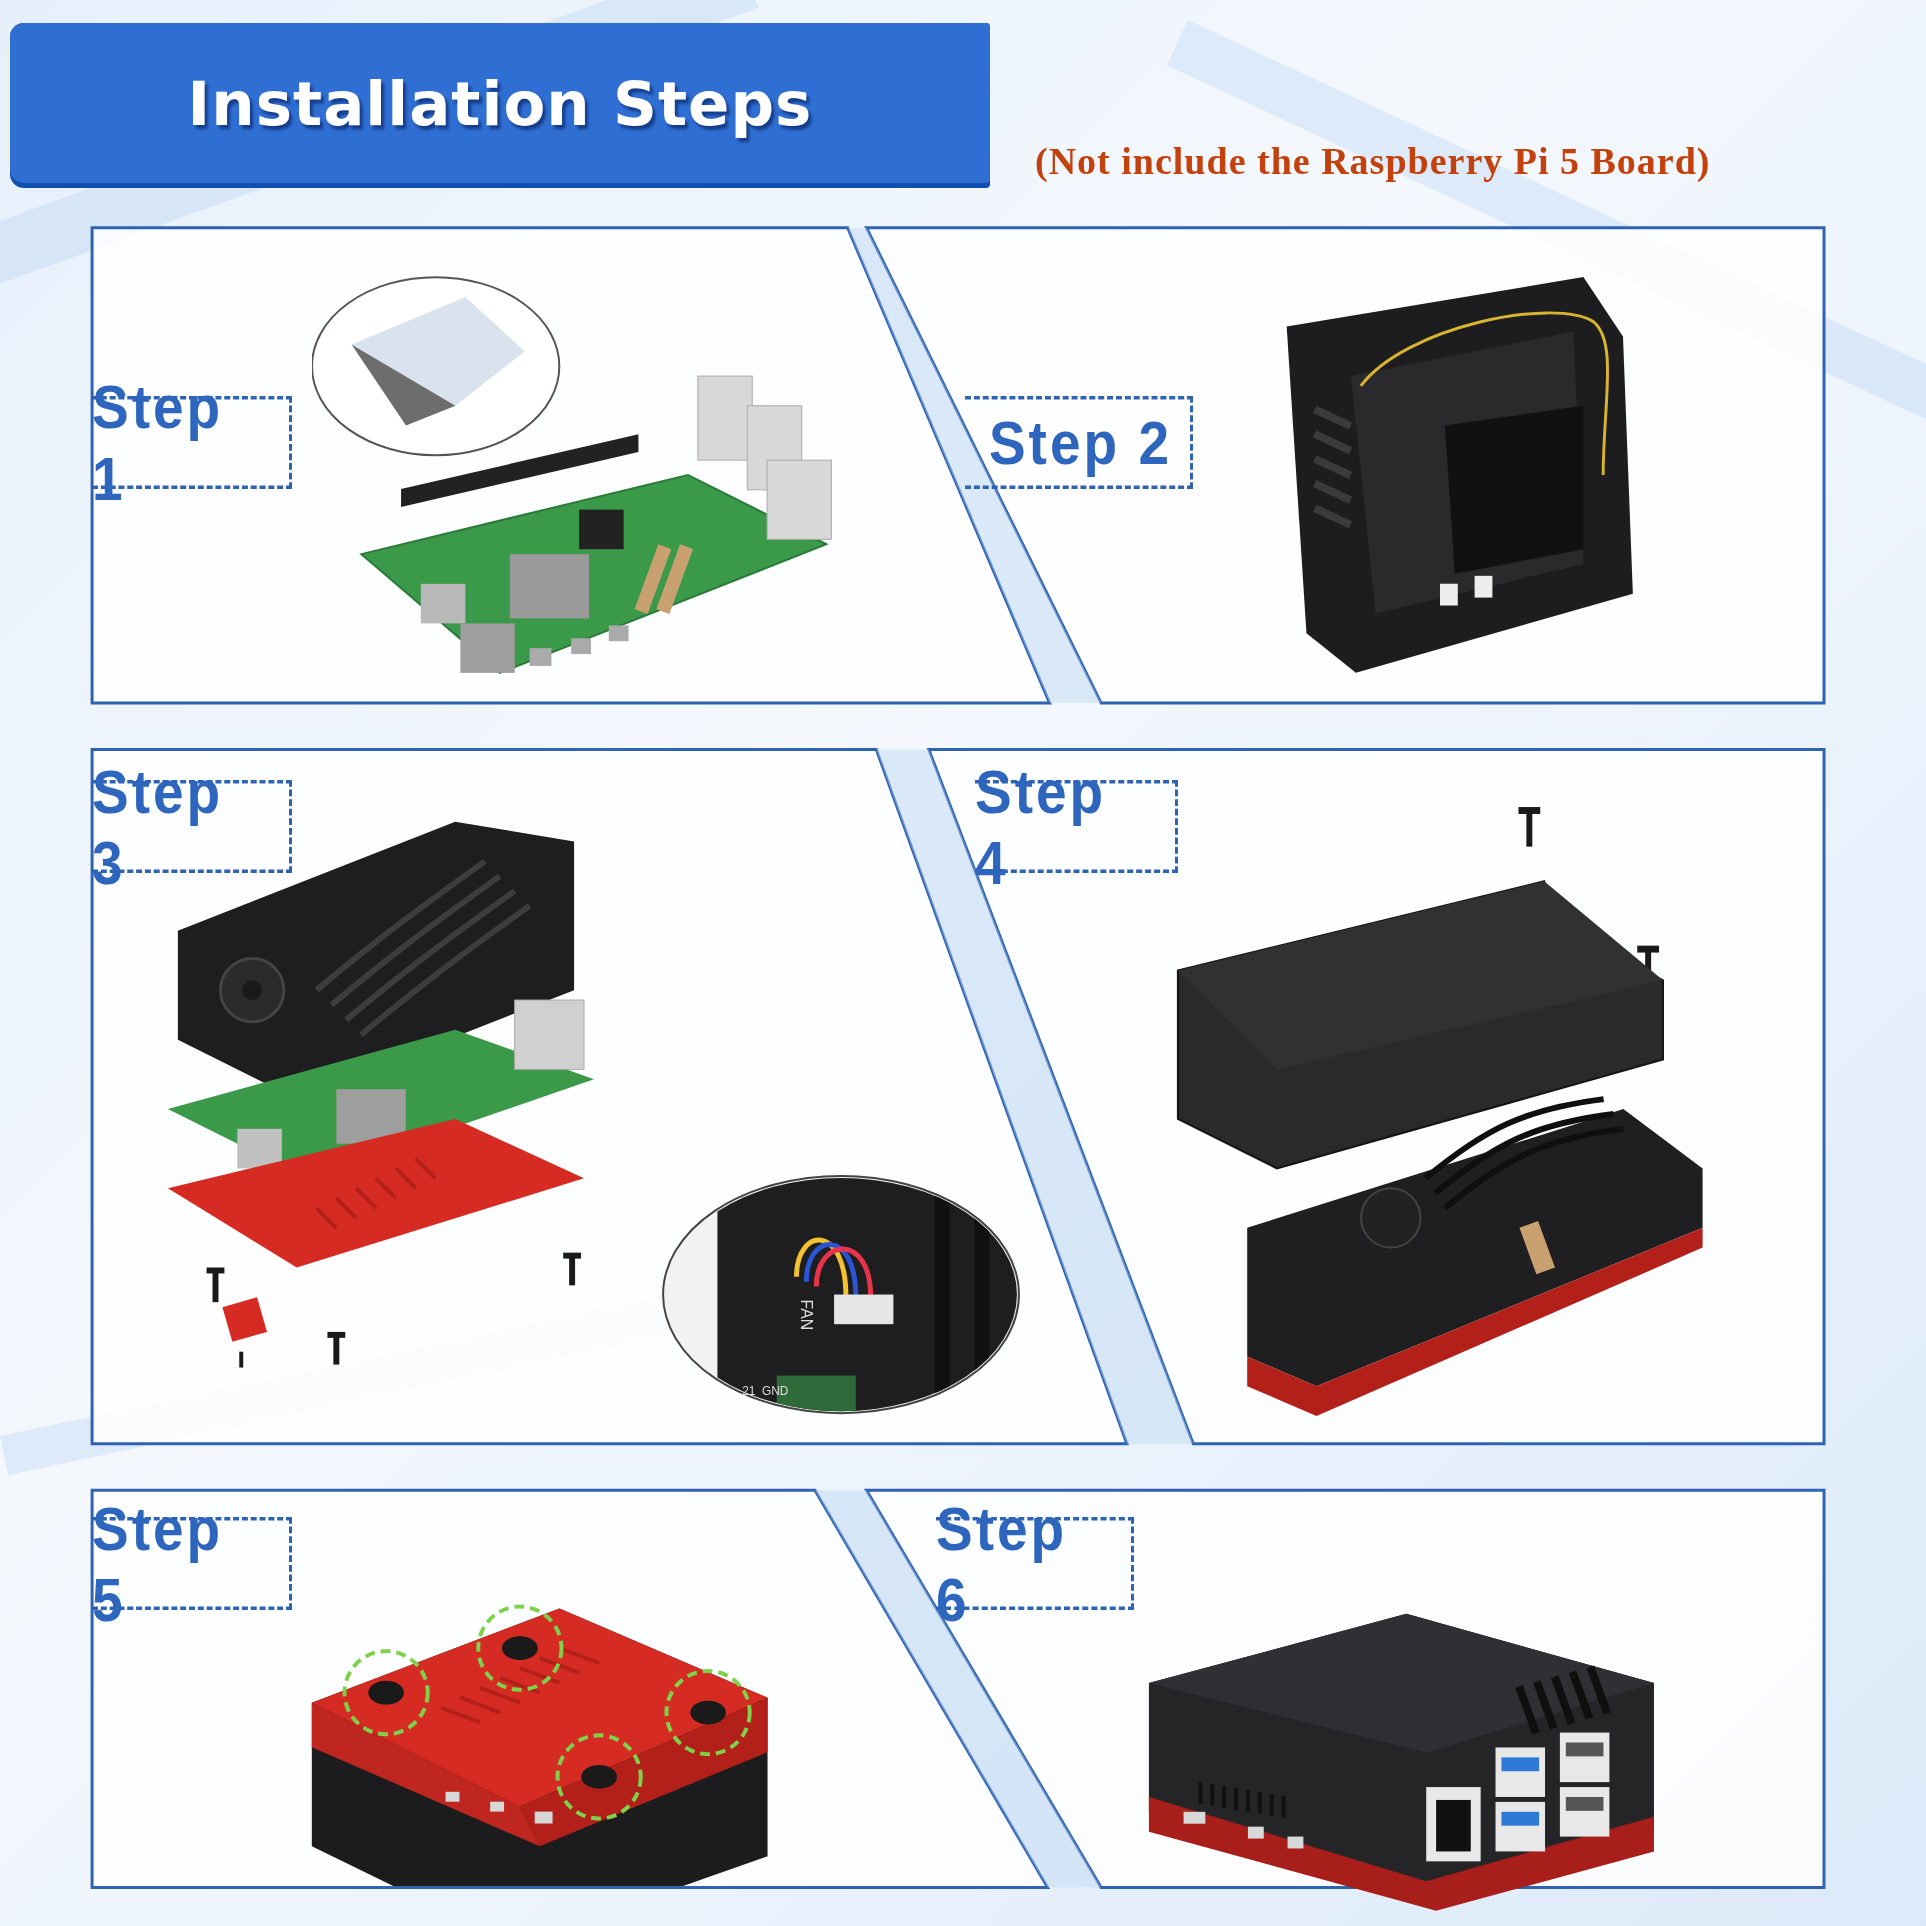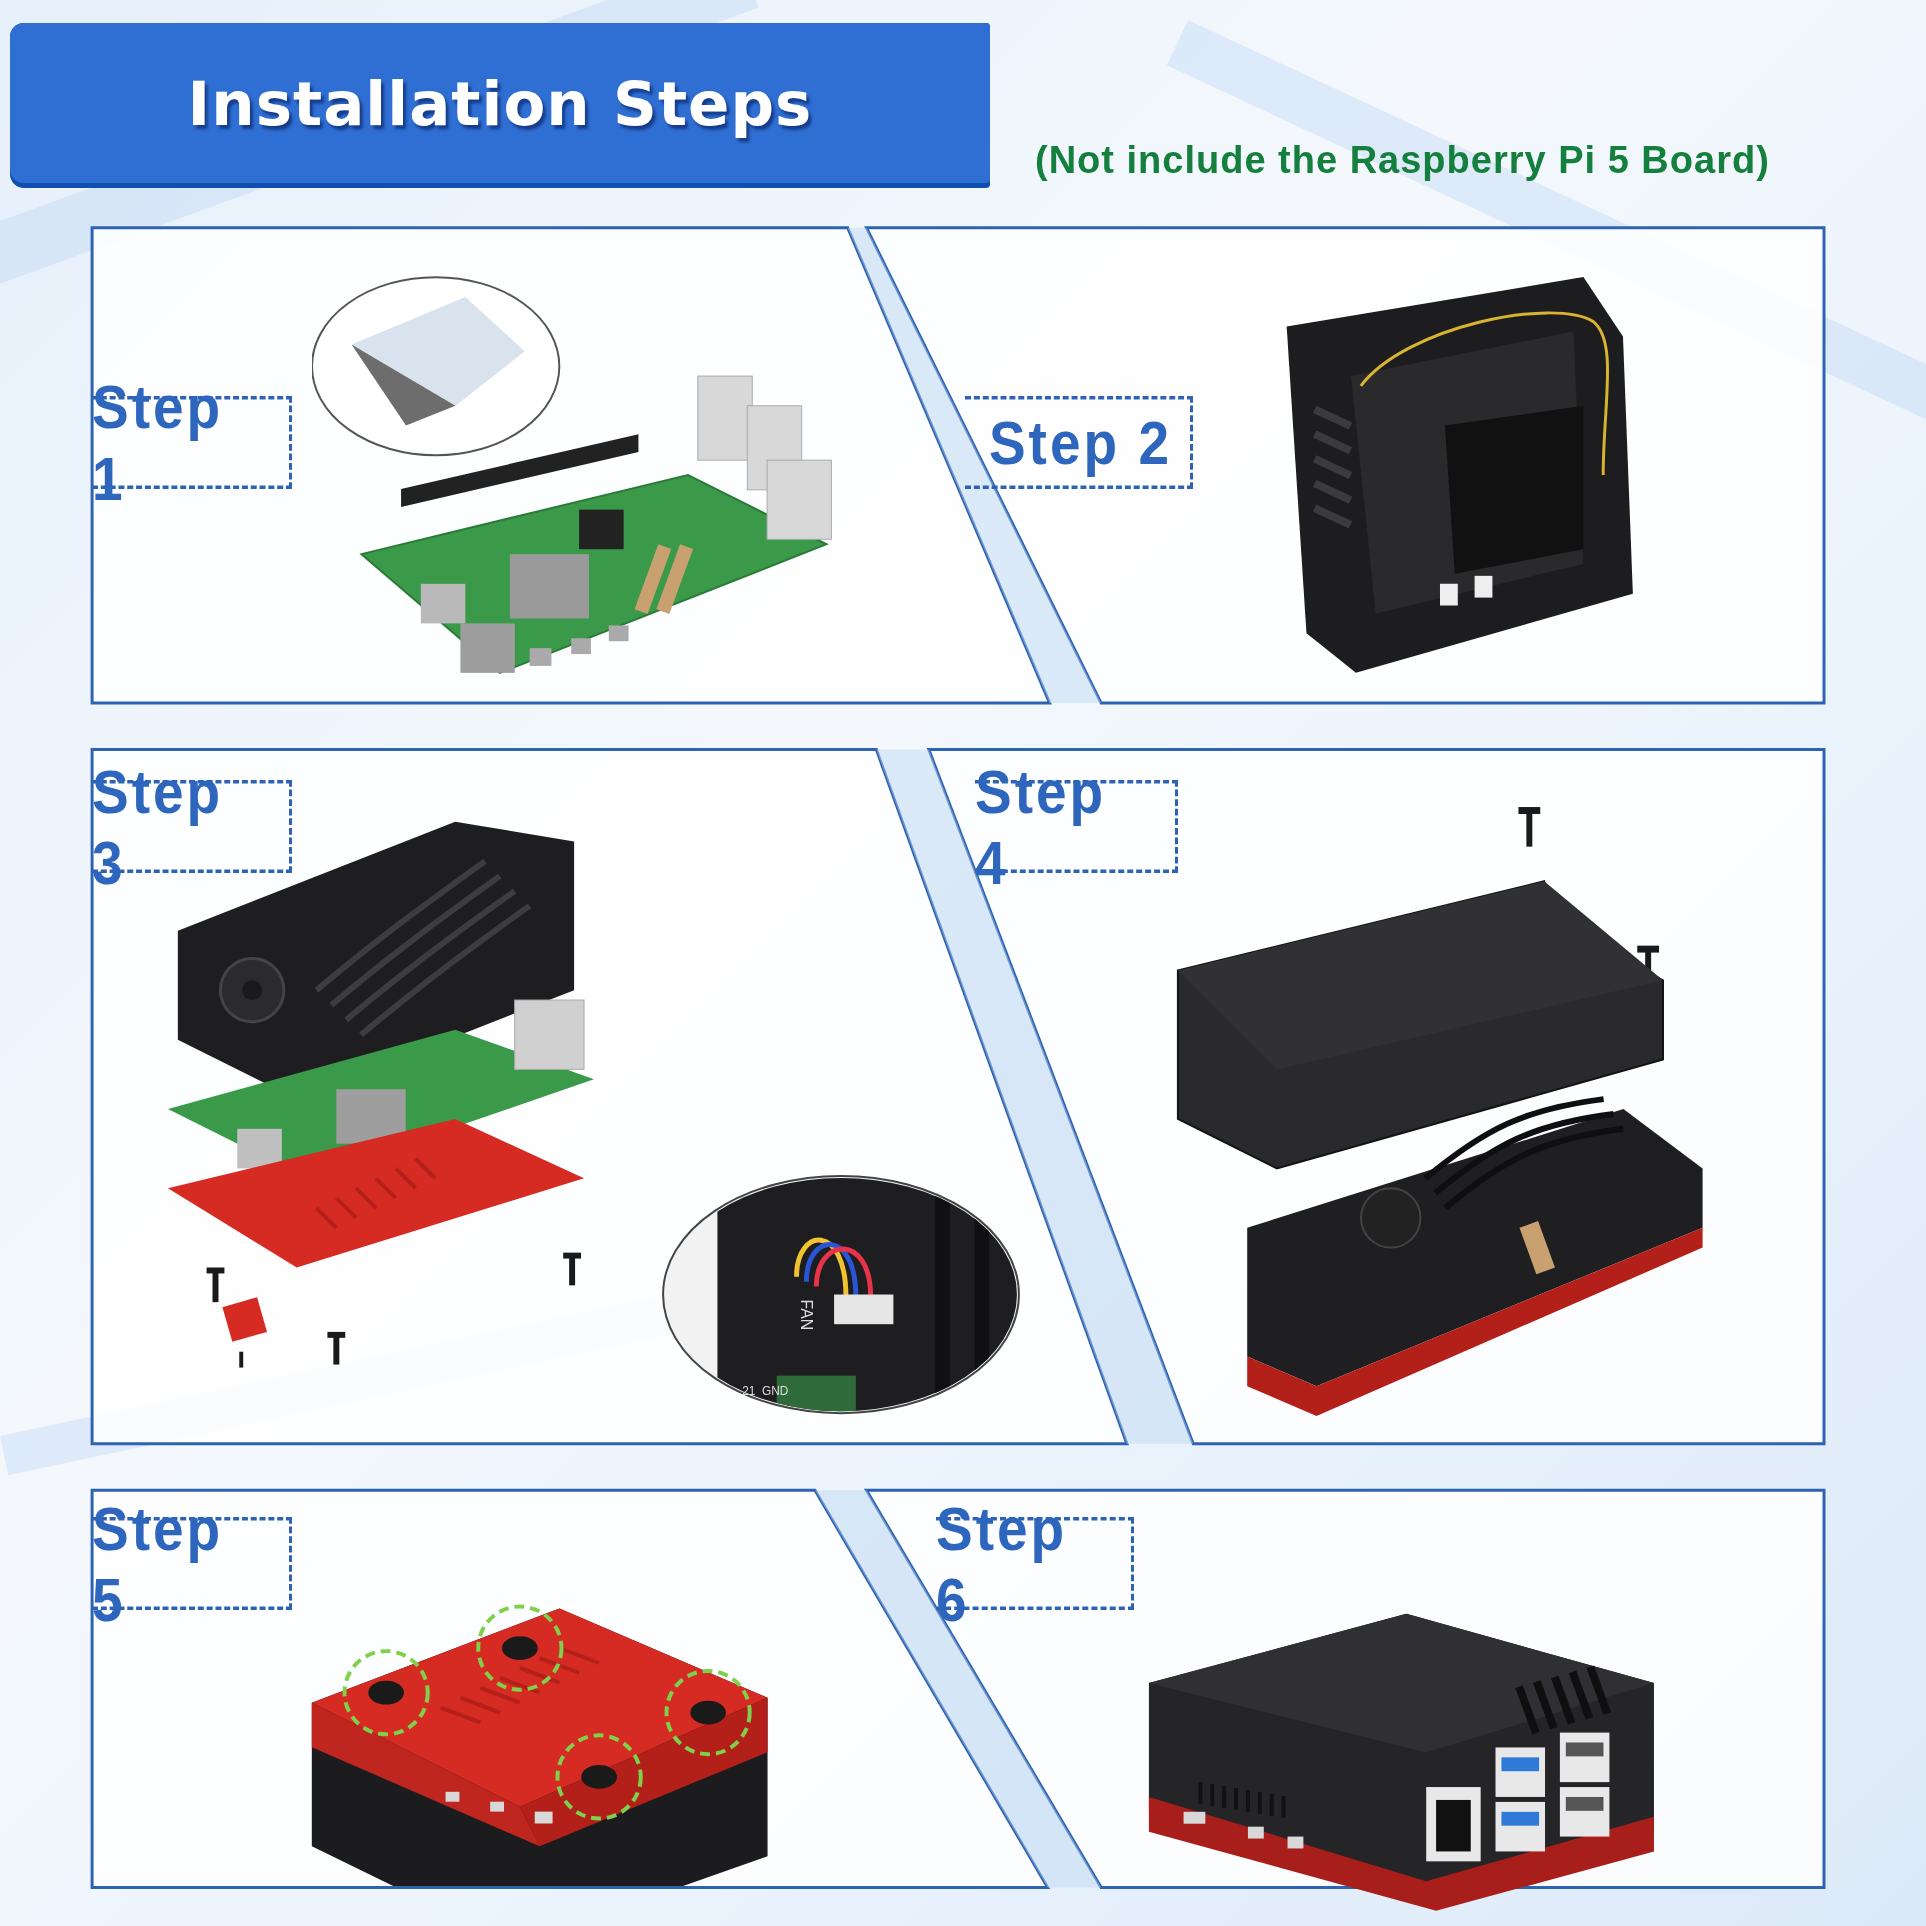--- a/index.html
+++ b/index.html
@@ -18,21 +18,21 @@
     background:#2f6fd3; border-radius:14px 4px 4px 14px;
     display:flex; align-items:center; justify-content:center;
   }
   .title-text {
     color:#fff; font-weight:bold; font-size:61px; letter-spacing:1px;
     text-shadow: 3px 4px 3px rgba(0,20,80,0.55);
     font-family:"DejaVu Sans", sans-serif;
   }
   .subtitle {
     position:absolute; left:1035px; top:139px; font-size:38px; font-weight:bold;
-    color:#15803d; font-family:Liberation Sans, sans-serif; letter-spacing:1px;
+    color:#c2410c; font-family:Liberation Serif, serif; letter-spacing:1px;
   }
   svg.frames { position:absolute; left:0; top:0; }
   .step-label {
     position:absolute; height:83px; border:3px dashed #2e62b3; border-left:none;
     display:flex; align-items:center; justify-content:flex-end; padding-right:18px;
     color:#2e66be; font-weight:bold; font-size:55px; box-sizing:border-box;
     font-family:"Liberation Sans", sans-serif; letter-spacing:3px;
     transform: scaleY(1.12);
   }
   .illus { position:absolute; }

